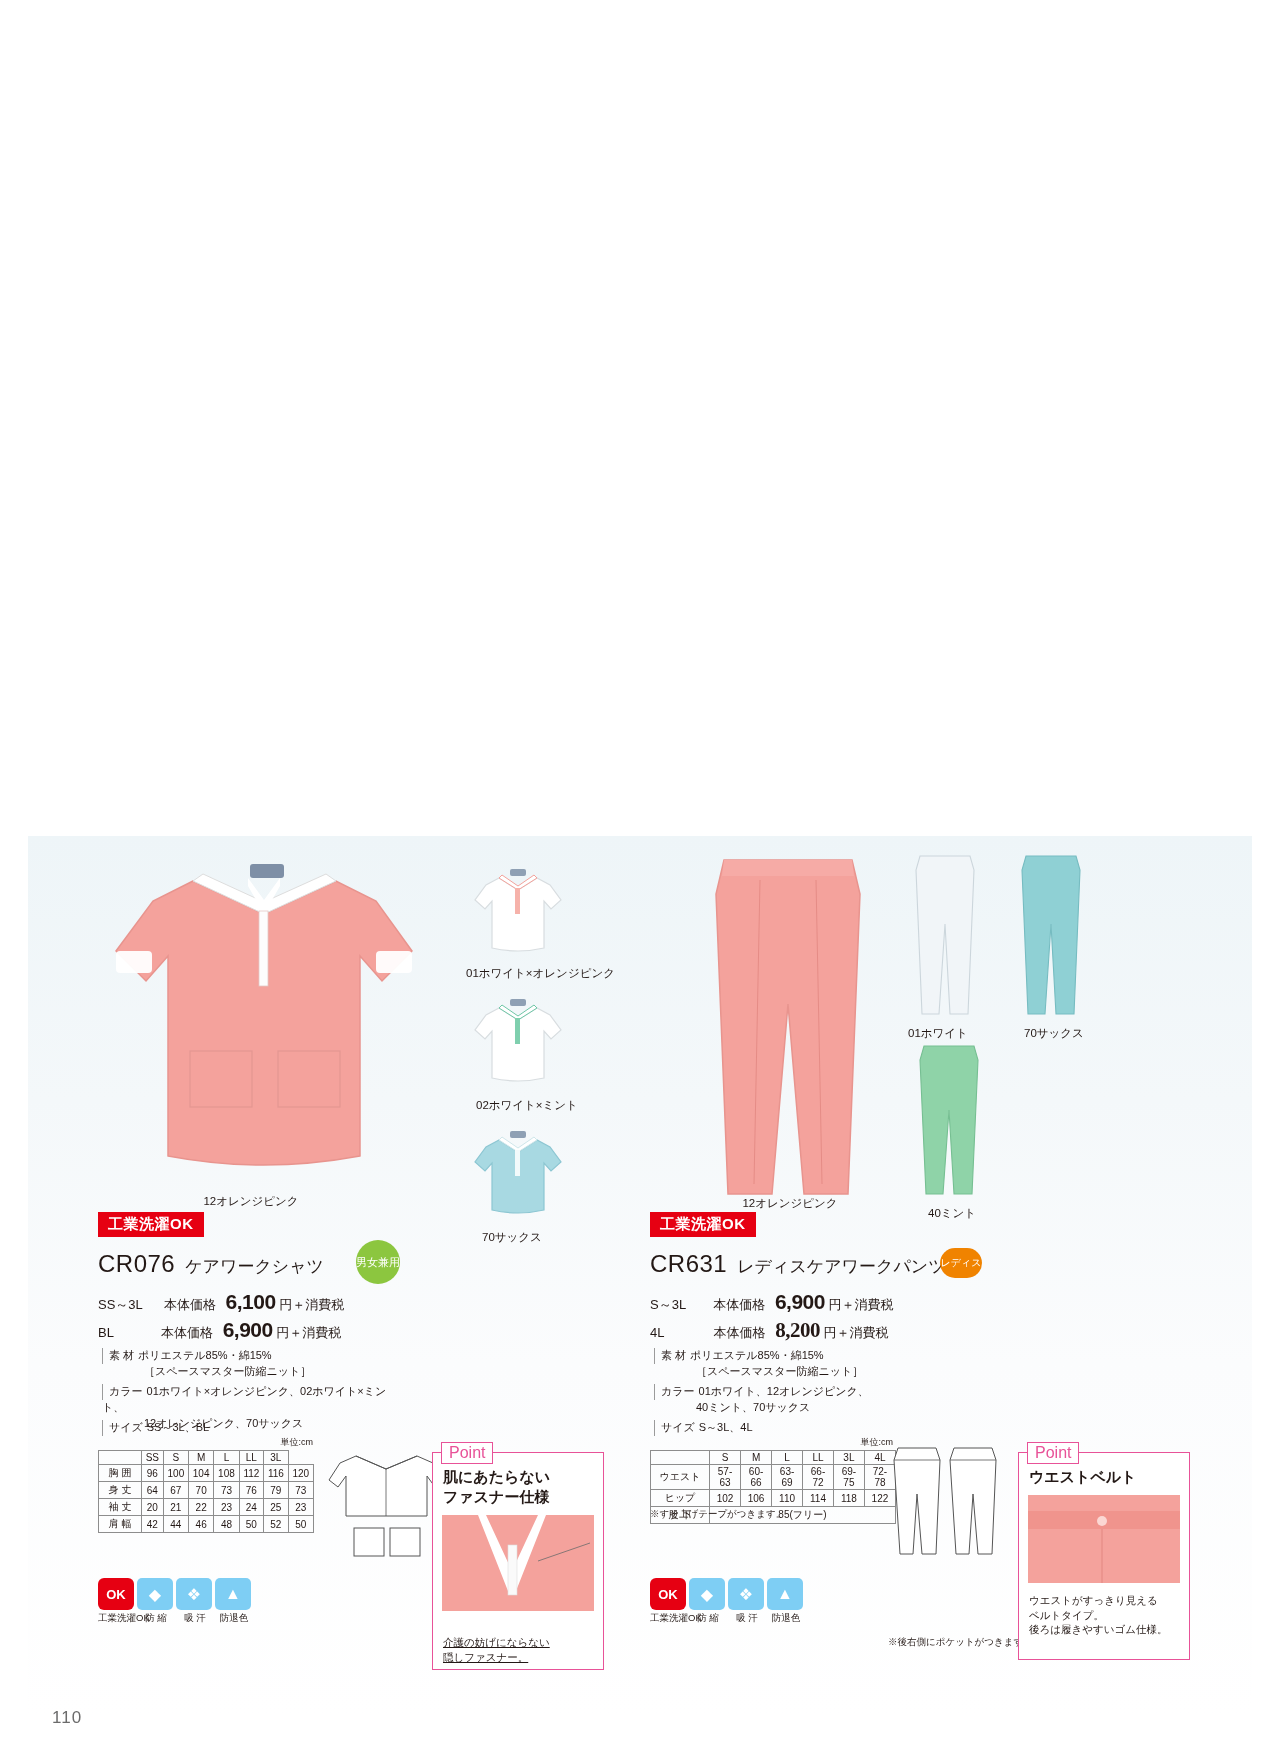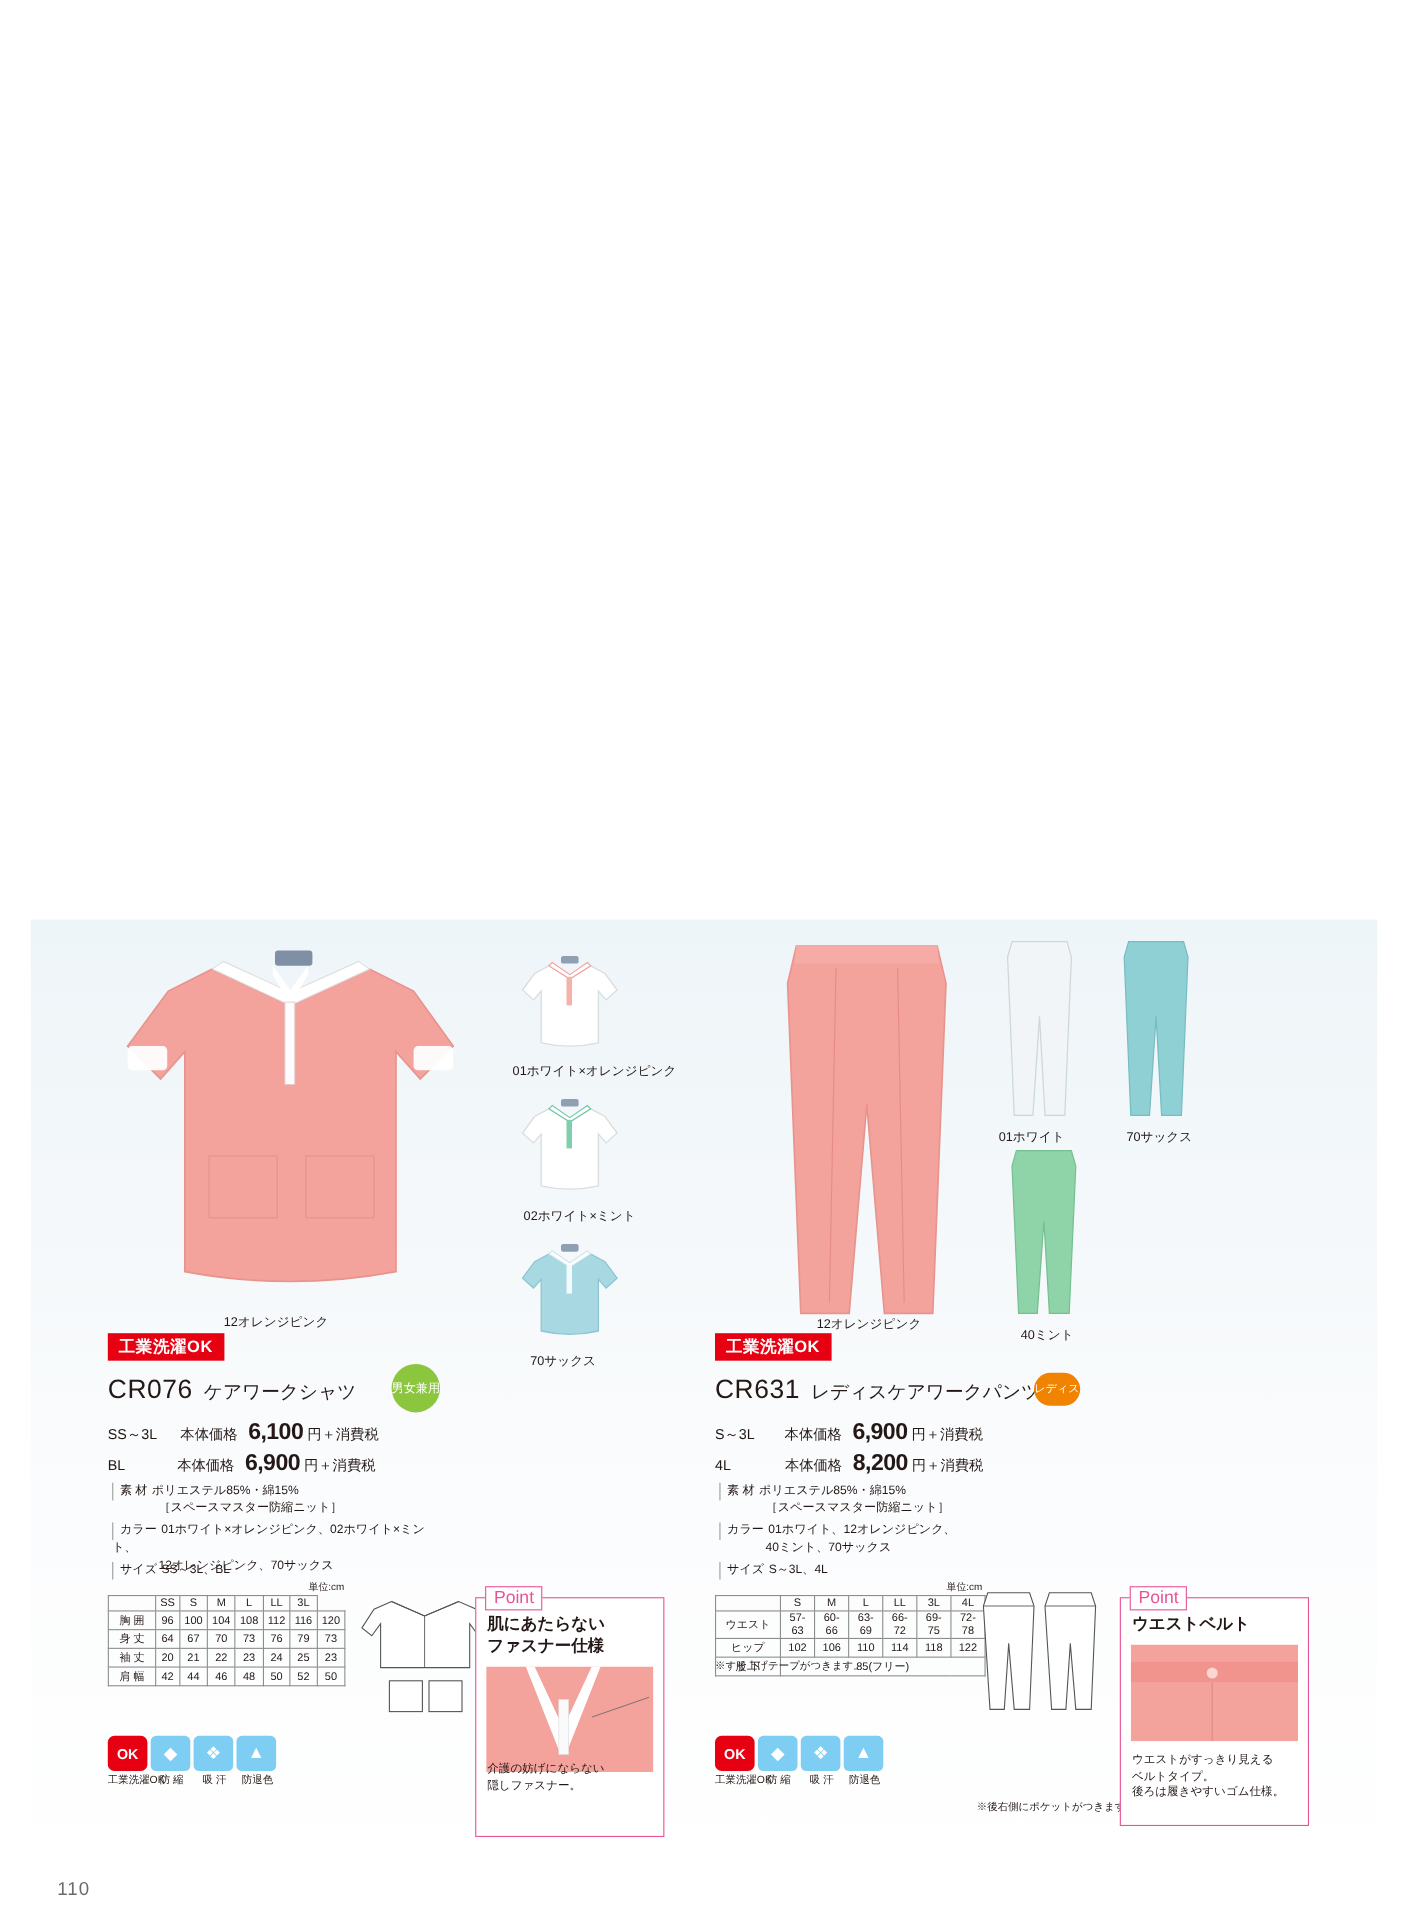--- a/index.html
+++ b/index.html
@@ -190,21 +190,21 @@
         <div class="point-title" style="position:absolute;left:10px;top:14px;">
           <span>肌にあたらない</span><br>
           <span>ファスナー仕様</span>
         </div>
         <svg width="152" height="96" style="position:absolute;left:9px;top:62px;">
           <rect width="152" height="96" fill="#f4a29c"></rect>
           <path d="M44 0 L70 56 L96 0 L104 0 L74 76 L66 76 L36 0 Z" fill="#ffffff"></path>
           <rect x="66" y="30" width="9" height="50" fill="#fafafa" stroke="#ddd" stroke-width="0.6"></rect>
           <line x1="96" y1="46" x2="148" y2="28" stroke="#6b6b6b" stroke-width="0.8"></line>
         </svg>
-        <div class="point-note" style="position:absolute;left:10px;top:148px;">
+        <div class="point-note" style="position:absolute;left:10px;top:182px;text-decoration:underline;">
           <span>介護の妨げにならない</span><br>
           <span>隠しファスナー。</span>
         </div>
       </div>
 
       <div class="icons" style="left:70px;top:742px;">
         <div class="icon">
           <div class="ok">OK</div>
           <div class="t">工業洗濯OK</div>
         </div>
@@ -259,21 +259,21 @@
 
       <div class="pricerow" style="position:absolute;left:622px;top:452px;">
         <span>S～3L</span>
         <span style="margin-left:24px;">本体価格</span>
         <span class="price" style="margin-left:6px;">6,900</span>
         <span>円＋消費税</span>
       </div>
       <div class="pricerow" style="position:absolute;left:622px;top:480px;">
         <span>4L</span>
         <span style="margin-left:46px;">本体価格</span>
-        <span class="price" style="margin-left:6px;">8,200</span>
+        <span class="price" style="margin-left:6px;font-family:Liberation Serif, serif;">8,200</span>
         <span>円＋消費税</span>
       </div>
 
       <div class="spec" style="position:absolute;left:626px;top:512px;width:300px;">
         <span class="k">素 材</span><span>ポリエステル85%・綿15%</span><br>
         <span style="margin-left:42px;">［スペースマスター防縮ニット］</span>
       </div>
       <div class="spec" style="position:absolute;left:626px;top:548px;width:300px;">
         <span class="k">カラー</span><span>01ホワイト、12オレンジピンク、</span><br>
         <span style="margin-left:42px;text-align:right;">40ミント、70サックス</span>

